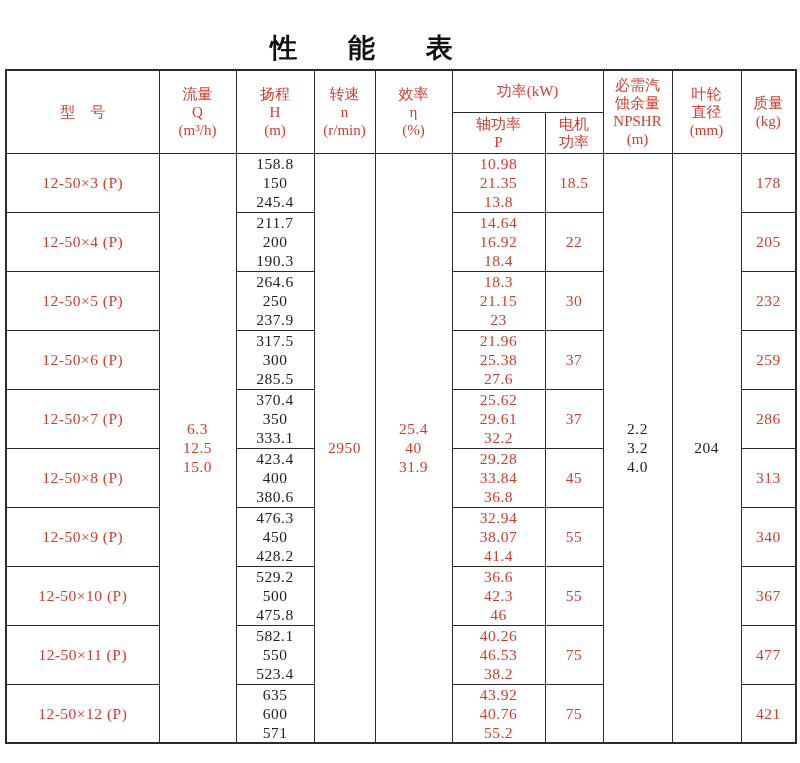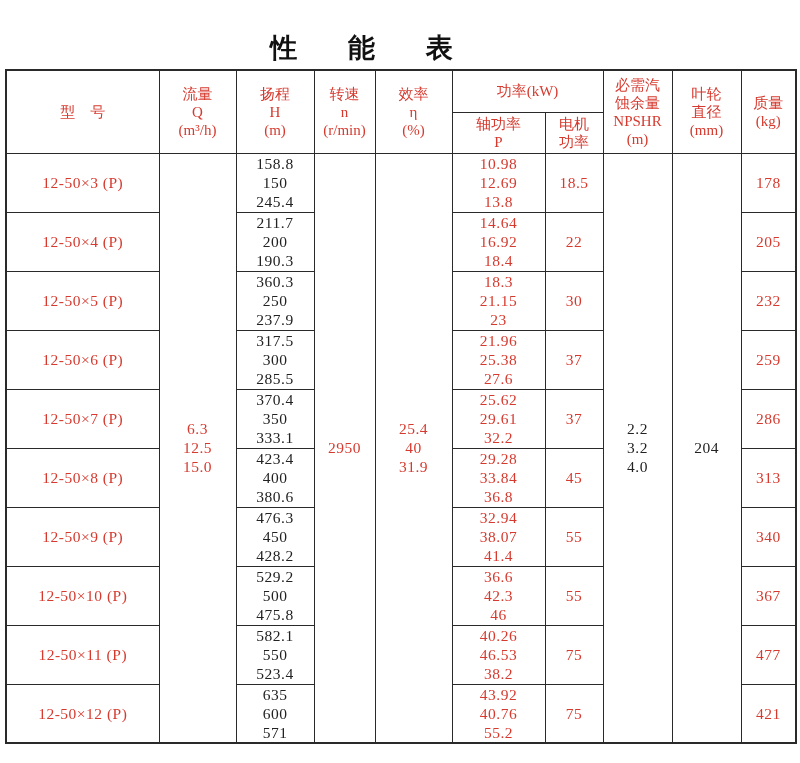--- a/index.html
+++ b/index.html
@@ -118,21 +118,21 @@
         <div>245.4</div>
       </td>
       <td rowspan="10" class="red">2950</td>
       <td rowspan="10" class="red">
         <div>25.4</div>
         <div>40</div>
         <div>31.9</div>
       </td>
       <td class="red">
         <div>10.98</div>
-        <div>12.69</div>
+        <div>21.35</div>
         <div>13.8</div>
       </td>
       <td class="red">18.5</td>
       <td rowspan="10" class="blk">
         <div>2.2</div>
         <div>3.2</div>
         <div>4.0</div>
       </td>
       <td rowspan="10" class="blk">204</td>
       <td class="red">178</td>
@@ -148,21 +148,21 @@
         <div>14.64</div>
         <div>16.92</div>
         <div>18.4</div>
       </td>
       <td class="red">22</td>
       <td class="red">205</td>
     </tr>
     <tr>
       <td class="red model">12-50×5 (P)</td>
       <td class="blk">
-        <div>360.3</div>
+        <div>264.6</div>
         <div>250</div>
         <div>237.9</div>
       </td>
       <td class="red">
         <div>18.3</div>
         <div>21.15</div>
         <div>23</div>
       </td>
       <td class="red">30</td>
       <td class="red">232</td>

